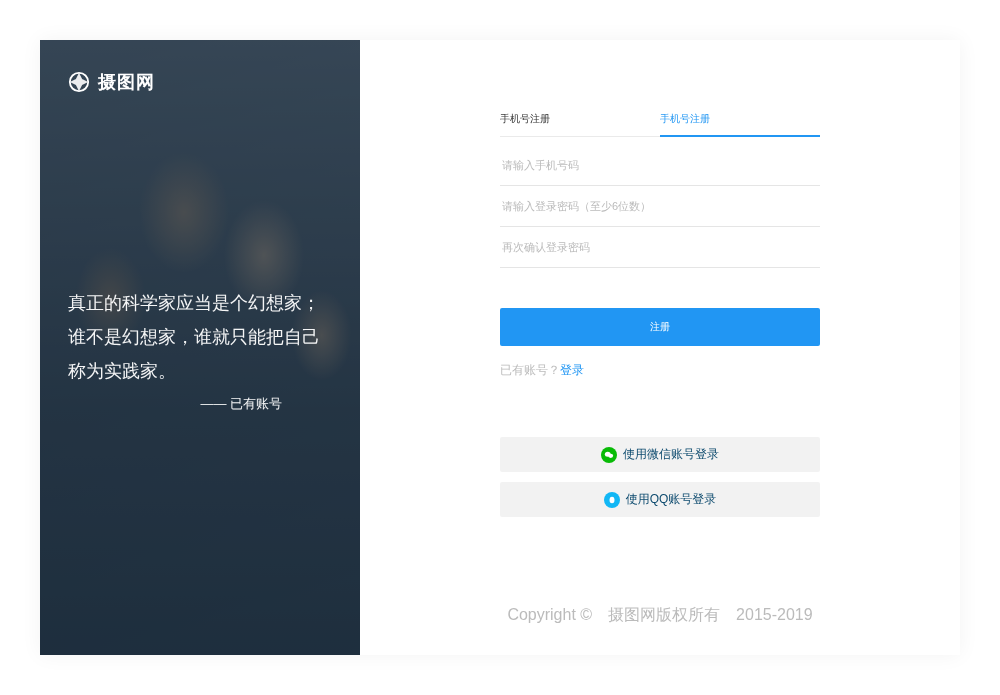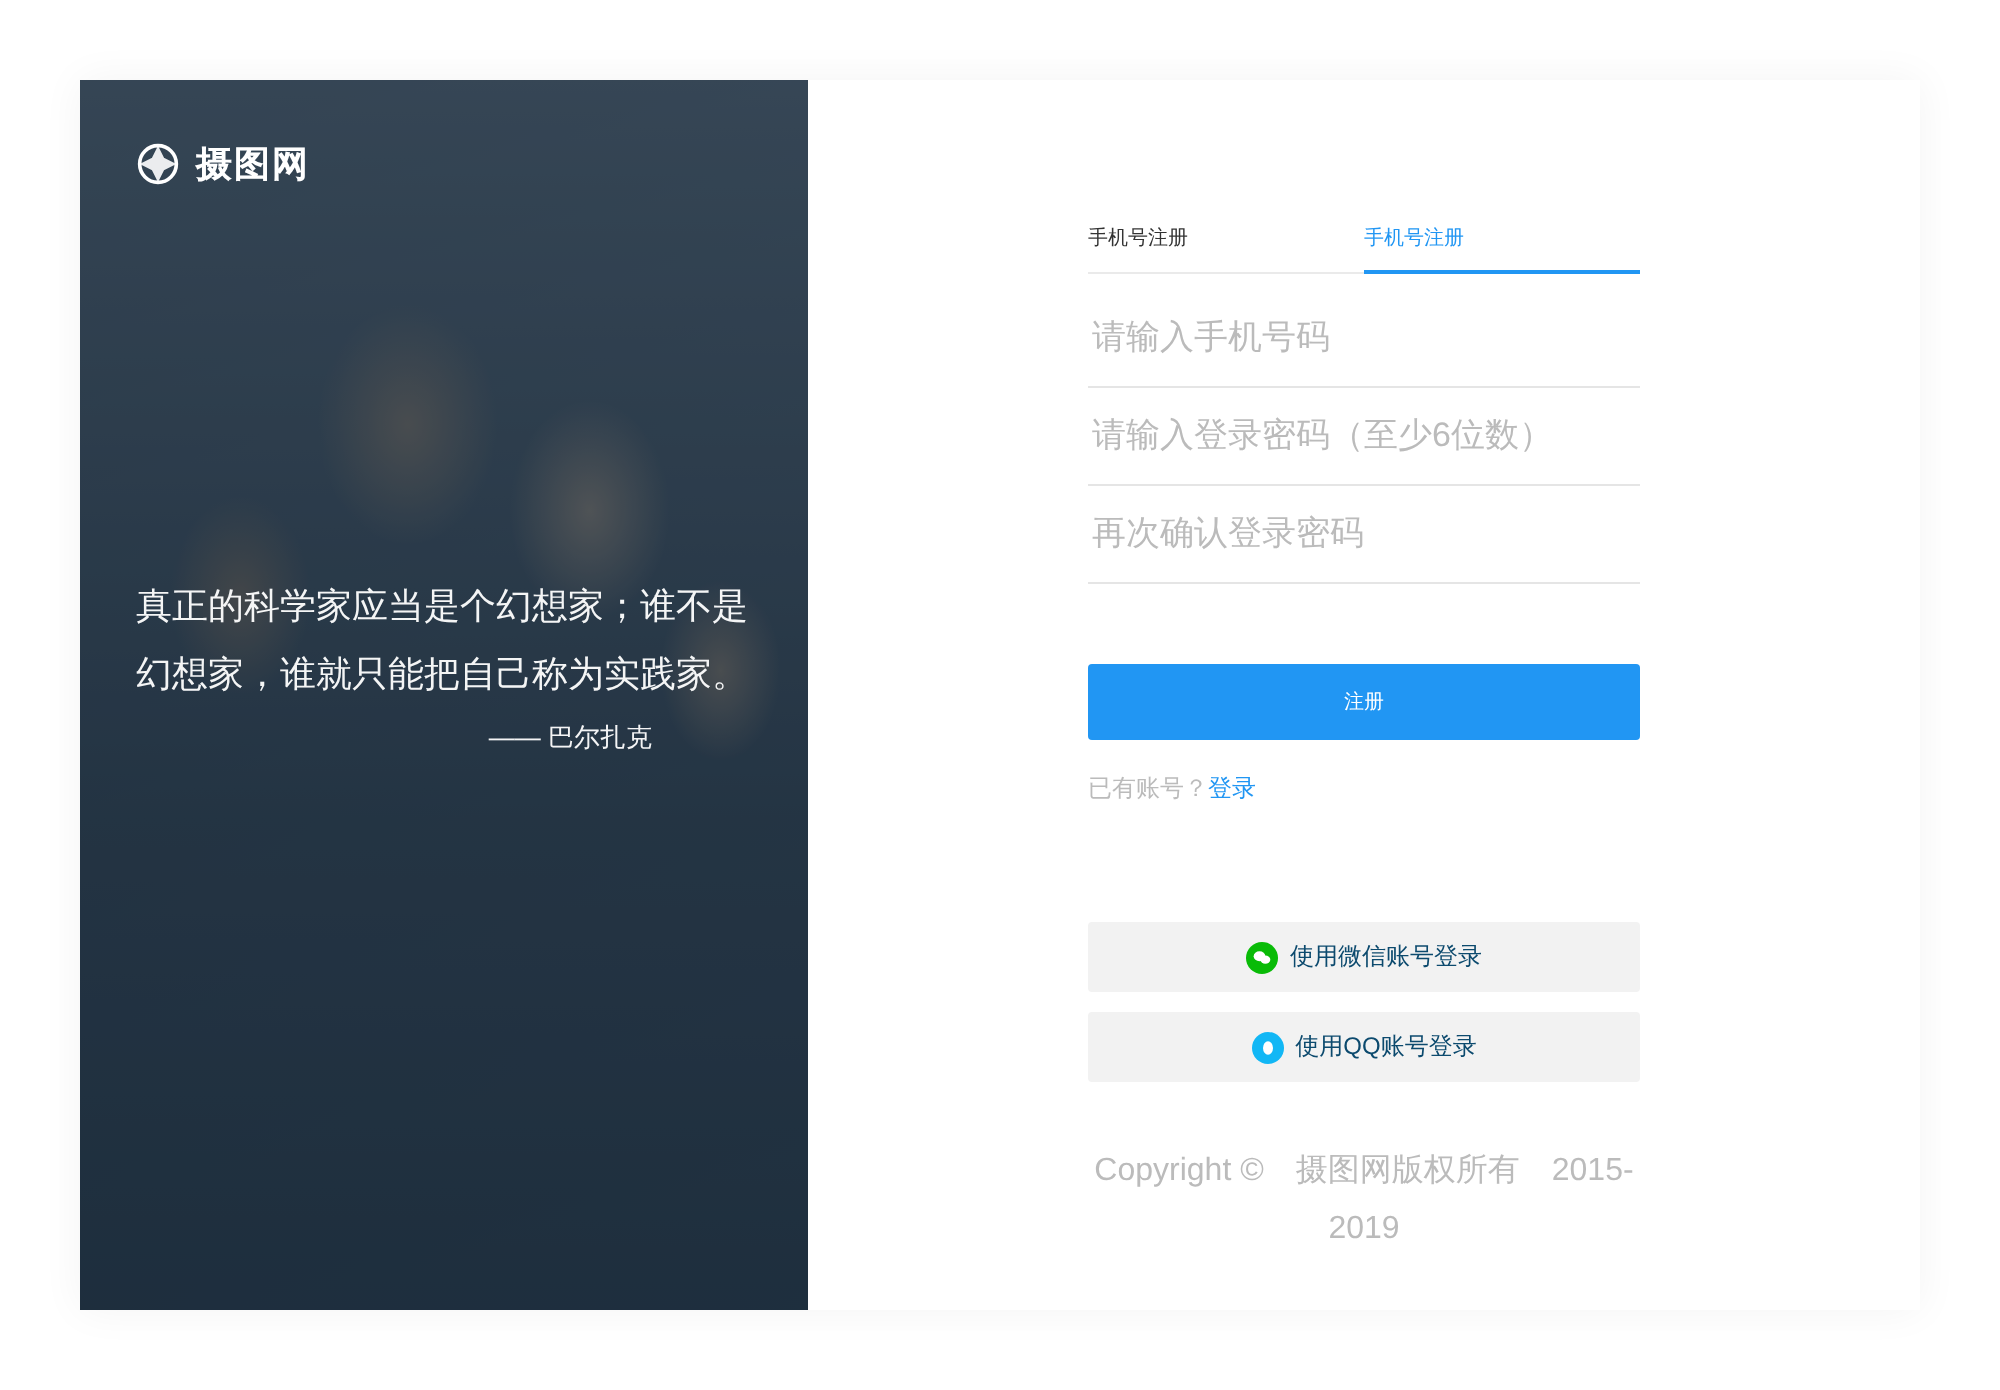--- a/index.html
+++ b/index.html
@@ -12,21 +12,21 @@
       align-items: center;
       justify-content: center;
     }
     .container {
       width: 920px;
       height: 615px;
       display: flex;
       box-shadow: 0 0 20px rgba(0,0,0,0.05);
     }
     .left-panel {
-      width: 364px;
+      width: 320px;
       height: 100%;
       background: linear-gradient(135deg, #2b3a4a 0%, #3d4e5f 50%, #4a5a6a 100%);
       position: relative;
       padding: 30px 28px;
       color: white;
       overflow: hidden;
     }
     .bg-people {
       position: absolute;
       top: 0; left: 0; right: 0; bottom: 0;
@@ -112,21 +112,21 @@
       background: #2196f3;
     }
     .form {
       margin-top: 8px;
     }
     .input-field {
       width: 100%;
       border: none;
       border-bottom: 1px solid #e5e5e5;
       padding: 14px 2px;
-      font-size: 17px;
+      font-size: 11px;
       color: #333;
       outline: none;
     }
     .input-field::placeholder {
       color: #bbb;
     }
     .register-btn {
       width: 100%;
       margin-top: 40px;
       padding: 12px 0;
@@ -202,21 +202,21 @@
       <span class="logo-icon">
         <svg viewBox="0 0 24 24" width="22" height="22">
             <circle cx="12" cy="12" r="10" fill="none" stroke="#fff" stroke-width="2"></circle>
             <path d="M12 2 L17 12 L12 22 L7 12 Z M2 12 L12 7 L22 12 L12 17 Z" fill="#fff" opacity="0.9"></path>
           </svg>
       </span>
       <span class="site-name">摄图网</span>
     </div>
     <div class="quote-block">
       <div class="quote-text">真正的科学家应当是个幻想家；谁不是幻想家，谁就只能把自己称为实践家。</div>
-      <div class="quote-author">—— 巴尔扎克</div>
+      <div class="quote-author">—— 已有账号</div>
     </div>
   </div>
 
   <div class="right-panel">
     <div class="tabs">
       <div class="tab">手机号注册</div>
       <div class="tab active">手机号注册</div>
     </div>
 
     <div class="form">

